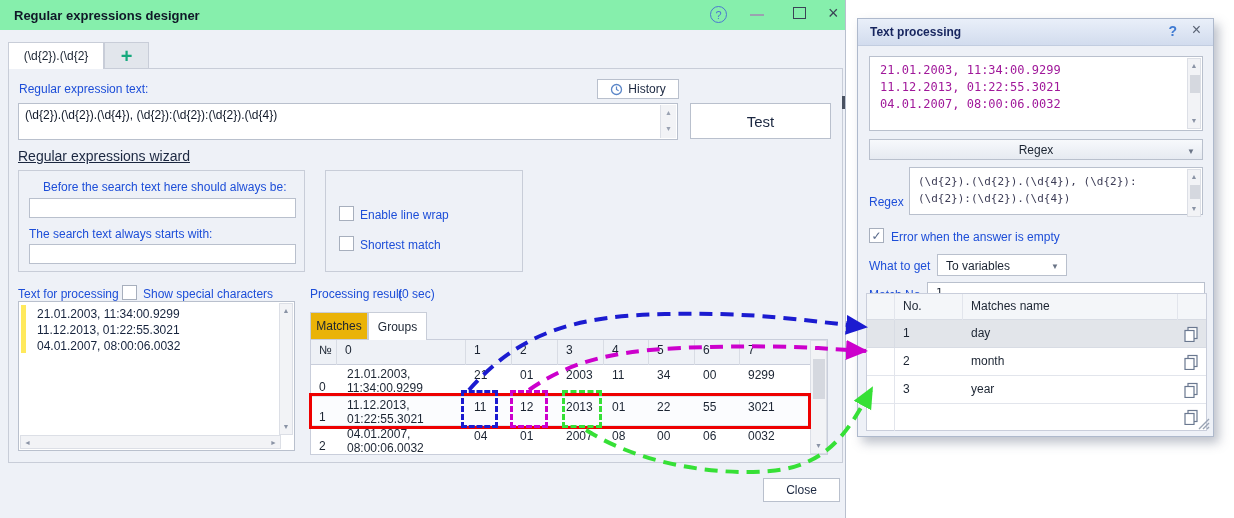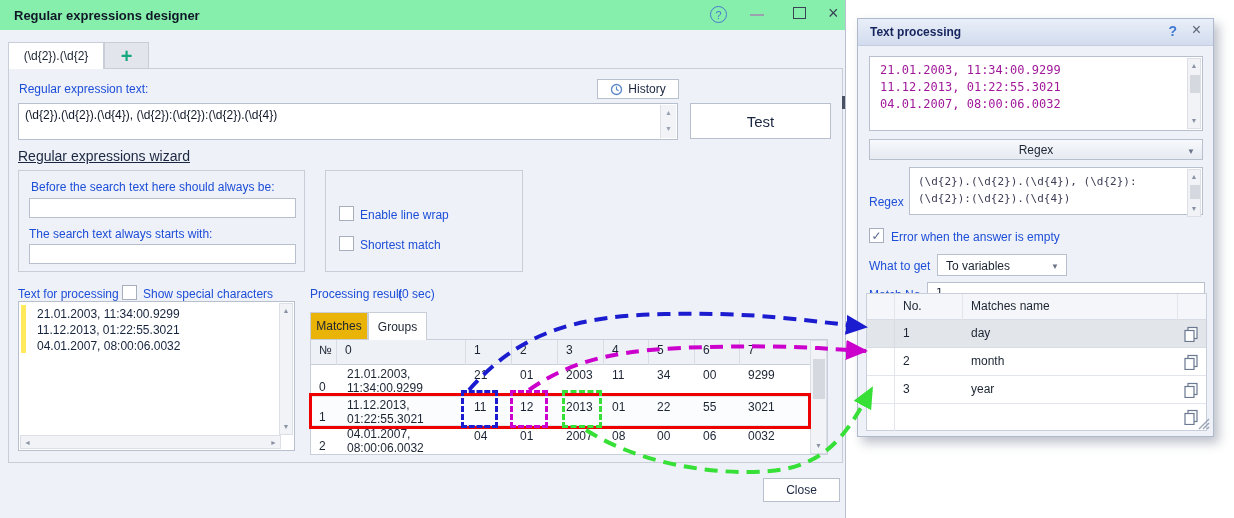--- a/index.html
+++ b/index.html
@@ -60,21 +60,21 @@
         <div style="font-size:7px;color:#9aa2b2;line-height:16px;">▲</div>
         <div style="font-size:7px;color:#9aa2b2;line-height:16px;">▼</div>
       </div>
     </div>
 
     <div class="abs btn" style="left:690px;top:103px;width:141px;height:36px;font-size:15px;">Test</div>
 
     <div class="abs" style="left:18px;top:148px;font-size:14px;color:#1b2740;text-decoration:underline;">Regular expressions wizard</div>
 
     <div class="abs gbox" style="left:18px;top:170px;width:287px;height:102px;">
-      <div class="lbl" style="position:absolute;left:12px;top:9px;">Before the search text here should always be:</div>
+      <div class="lbl" style="position:absolute;left:24px;top:9px;">Before the search text here should always be:</div>
       <input class="input abs" style="left: 10px; top: 27px; width: 267px; height: 20px;">
       <div class="lbl" style="position:absolute;left:10px;top:56px;">The search text always starts with:</div>
       <input class="input abs" style="left: 10px; top: 73px; width: 267px; height: 20px;">
     </div>
 
     <div class="abs gbox" style="left:325px;top:170px;width:198px;height:102px;">
       <span class="chk abs" style="left:13px;top:35px;"></span>
       <div class="lbl" style="position:absolute;left:34px;top:37px;">Enable line wrap</div>
       <span class="chk abs" style="left:13px;top:65px;"></span>
       <div class="lbl" style="position:absolute;left:34px;top:67px;">Shortest match</div>

